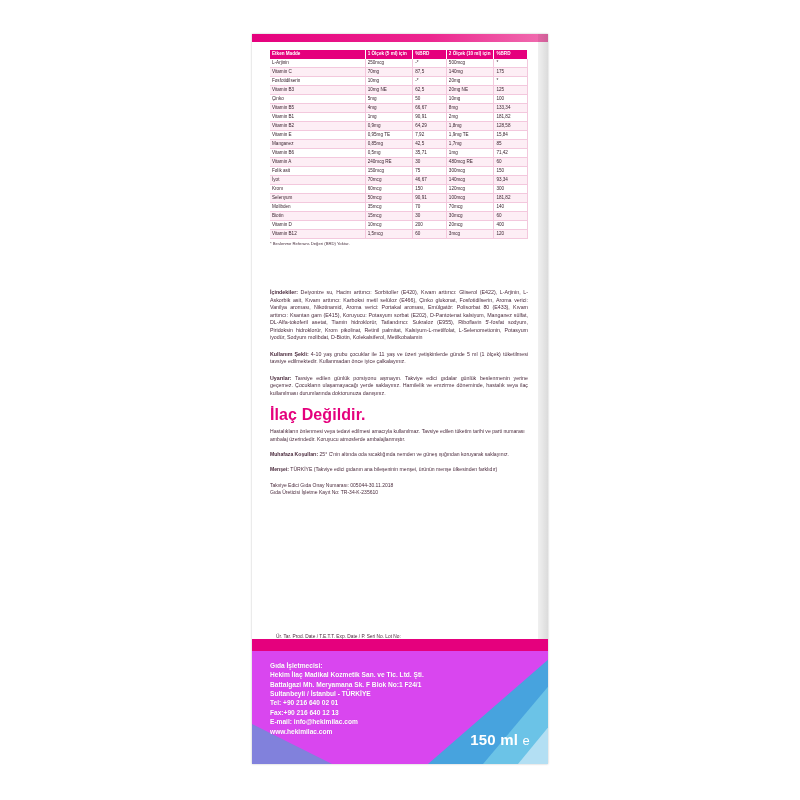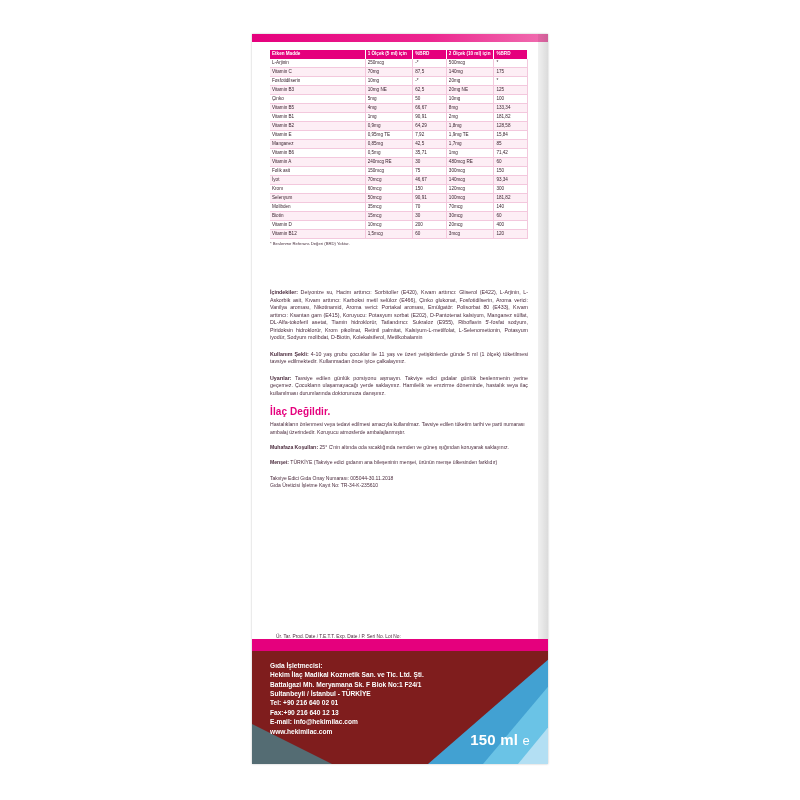--- a/index.html
+++ b/index.html
@@ -59,21 +59,21 @@
   .body-text{
     position:absolute;left:18px;top:255px;width:258px;
     color:#4c2a3c;
   }
   .para{
     font-size:5.3px;line-height:1.42;text-align:justify;
     margin-bottom:9px;color:#4b2b3d;
   }
   .hdr-bold{font-weight:700;}
   .big-title{
-    font-size:10px;font-weight:700;color:#e5007d;
+    font-size:16px;font-weight:700;color:#e5007d;
     margin:2px 0 4px 0;letter-spacing:.1px;
   }
   .small-para{
     font-size:5.1px;line-height:1.45;margin-bottom:8px;color:#4b2b3d;
   }
   .reg-line{font-size:5.0px;line-height:1.5;color:#4b2b3d;}
 
   
   .batch{
     position:absolute;left:24px;top:600px;width:250px;
@@ -84,21 +84,21 @@
     font-size:10px;color:#2b2b2b;letter-spacing:.4px;
   }
   .batch .code2{
     font-family:"DejaVu Sans Mono", monospace;
     font-size:9px;color:#4a4a4a;letter-spacing:.4px;margin-top:-1px;
   }
 
   
   .bottom{
     position:absolute;left:0;bottom:0;width:100%;height:125px;
-    background:#7f1d1d;
+    background:#d946ef;
     overflow:hidden;
   }
   .bottom .magenta-band{
     position:absolute;left:0;top:0;width:100%;height:12px;
     background:#e5007d;
   }
   .bottom .tri1{
     position:absolute;right:-10px;top:12px;width:0;height:0;
     border-left:130px solid transparent;
     border-bottom:113px solid #3fa9dc;opacity:.95;

